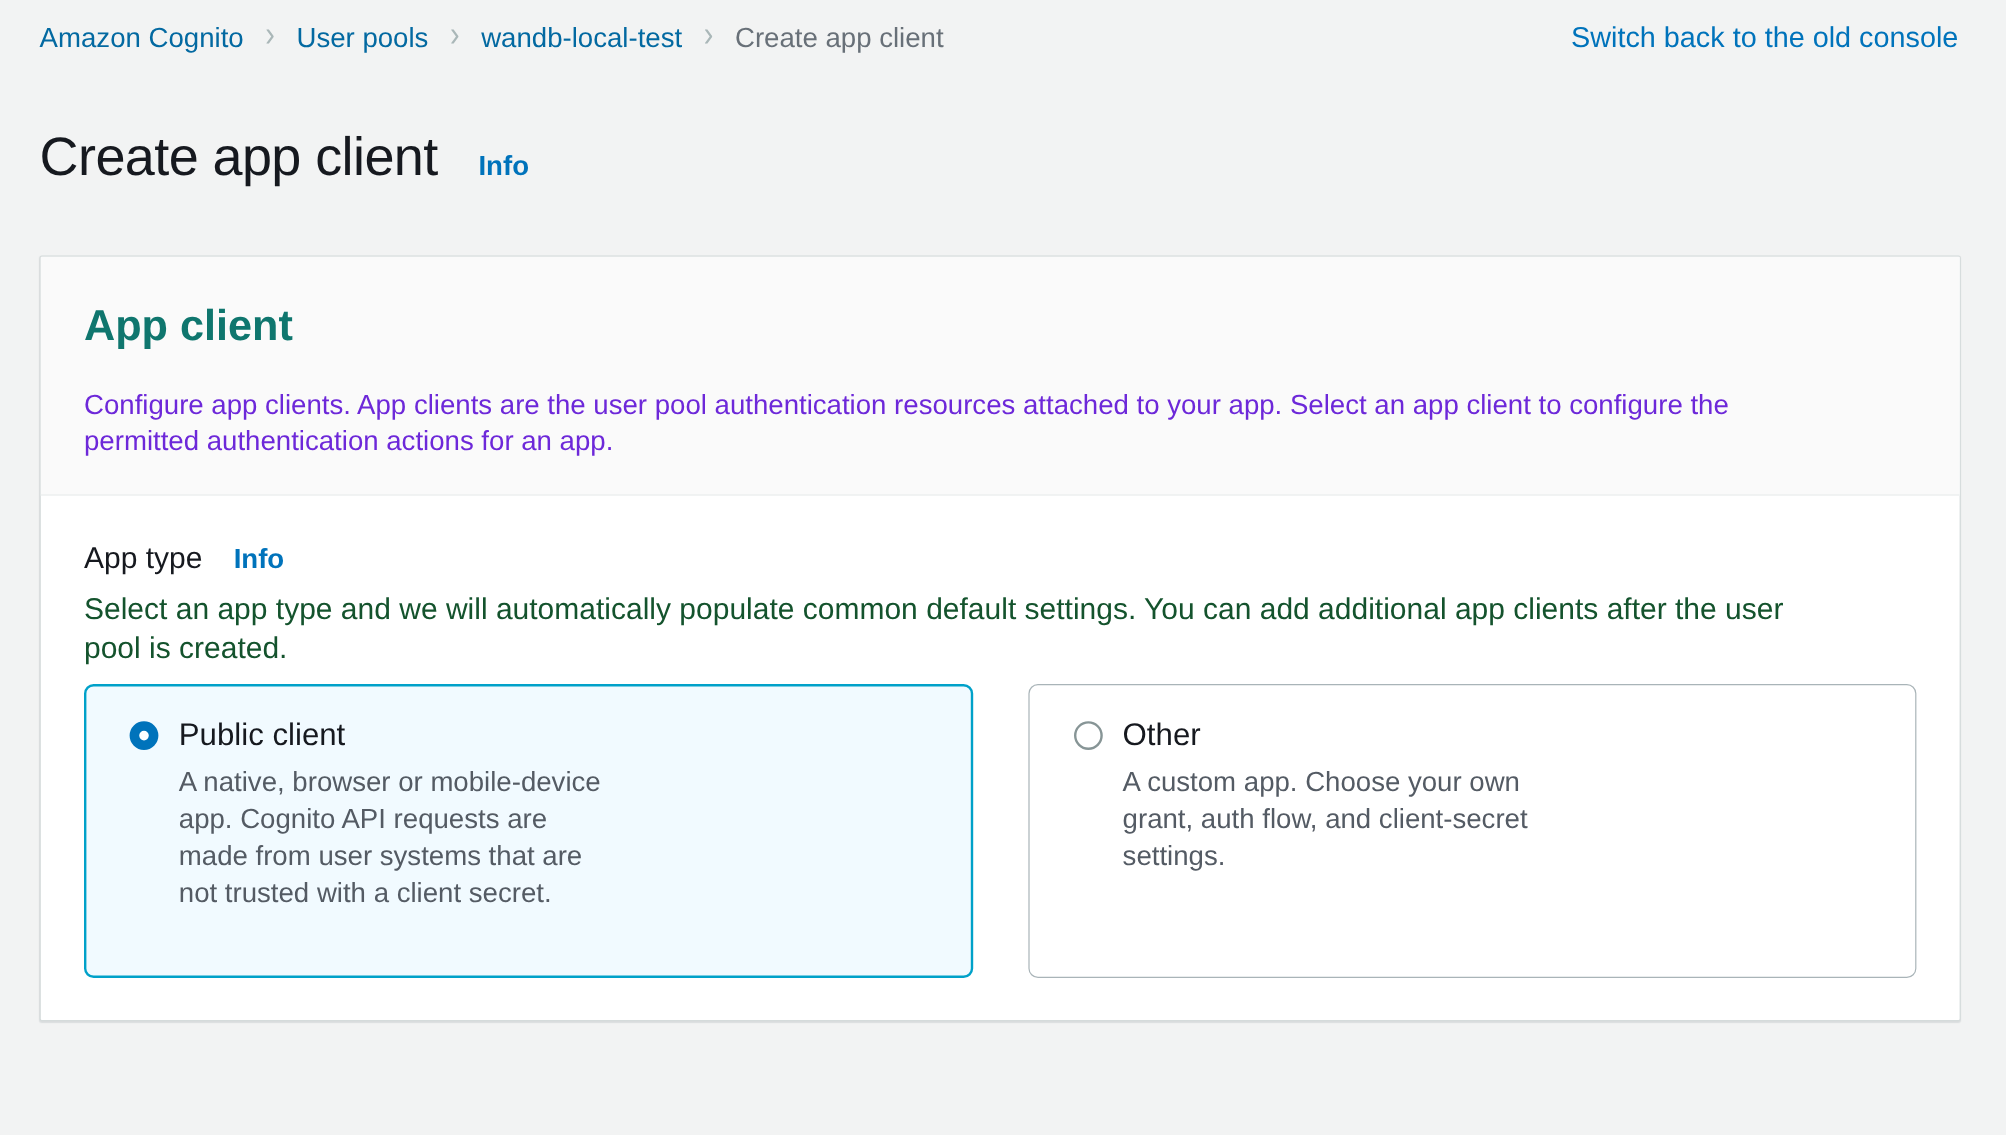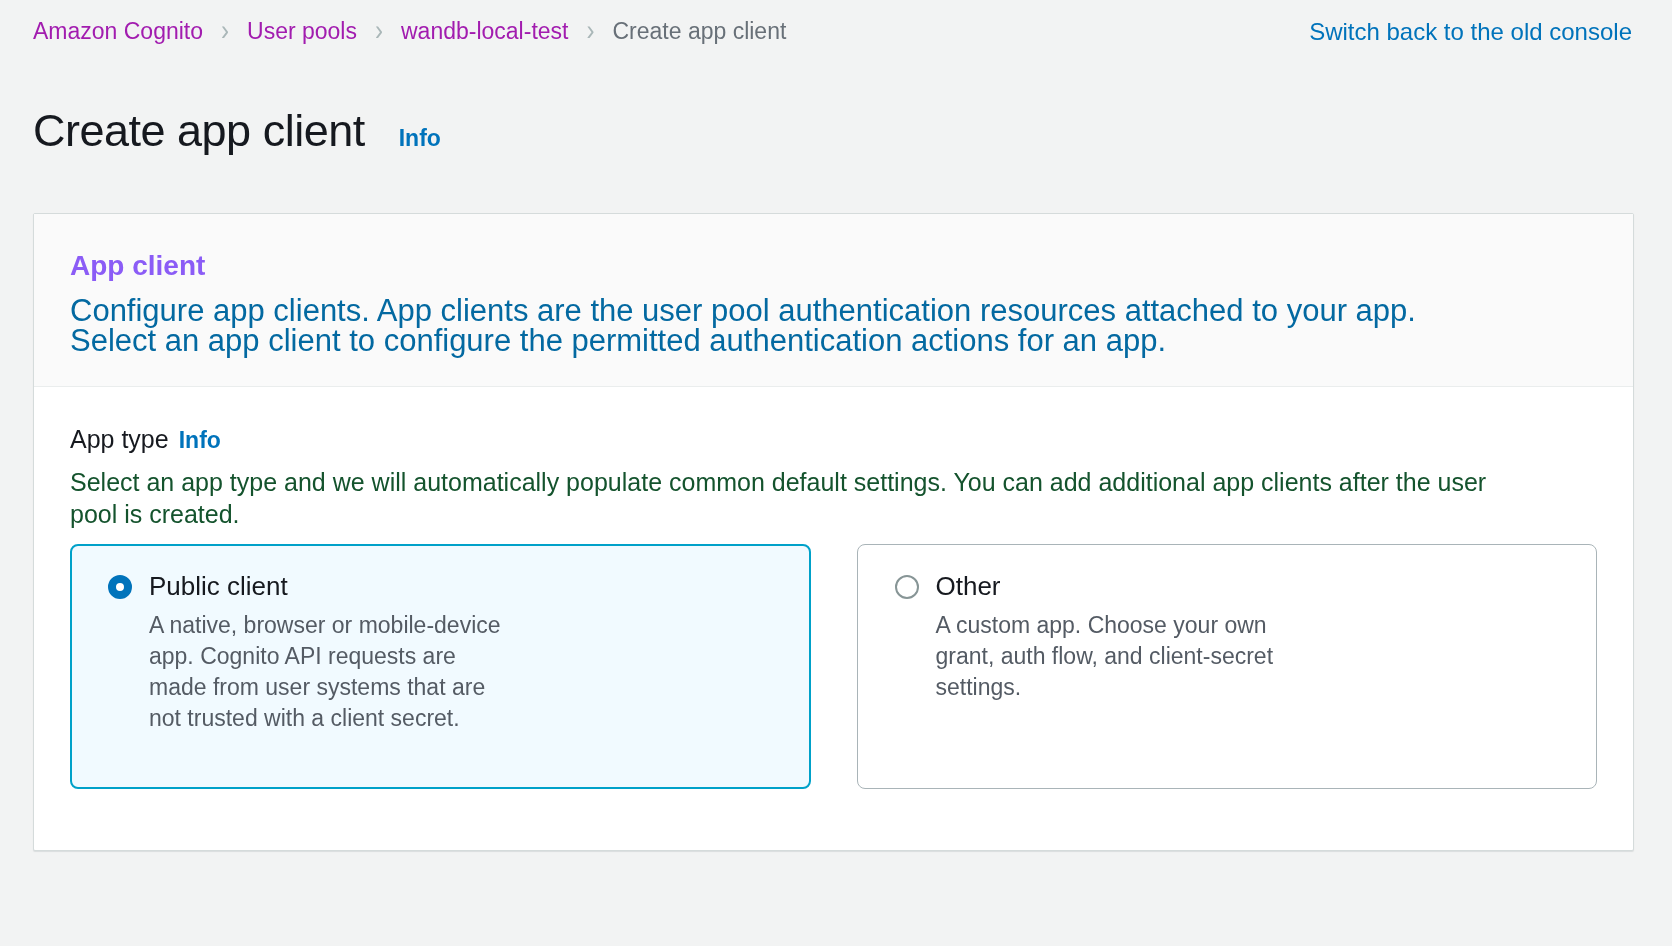--- a/index.html
+++ b/index.html
@@ -11,21 +11,21 @@
     color: #16191f;
   }
   .page { width: 1672px; height: 946px; position: relative; }
 
   
   .breadcrumb-bar {
     display: flex; justify-content: space-between; align-items: center;
     padding: 16px 40px 0 33px;
   }
   .breadcrumb { display: flex; align-items: center; gap: 14px; font-size: 23px; }
-  .breadcrumb a.crumb-link { color: #a21caf; text-decoration: none; cursor: pointer; text-align: right; }
+  .breadcrumb a.crumb-link { color: #0369a1; text-decoration: none; cursor: pointer; text-align: right; }
   .breadcrumb .crumb-sep {
     color: #aab7b8; font-size: 24px; font-weight: 400;
     transform: scaleY(1.25); display: inline-block; padding: 0 4px 3px 4px;
   }
   .breadcrumb .crumb-current { color: #687078; }
   .switch-link { color: #0073bb; font-size: 24px; text-decoration: none; cursor: pointer; }
 
   
   .heading-row {
     display: flex; align-items: baseline; gap: 34px;
@@ -46,29 +46,29 @@
     border: 1px solid #d5dbdb;
     border-radius: 2px;
     height: 638px; 
     box-shadow: 0 1px 1px rgba(0,28,36,.1);
   }
   .card-header {
     background: #fafafa;
     border-bottom: 1px solid #eaeded;
     padding: 36px 36px 30px 36px;
   }
-  .card-title { font-size: 28px; font-weight: 700; color: #8b5cf6; }
+  .card-title { font-size: 36px; font-weight: 700; color: #0f766e; }
   .card-header-desc {
-    margin-top: 14px;
-    font-size: 31px; line-height: 30px; color: #0369a1;
+    margin-top: 30px;
+    font-size: 23px; line-height: 30px; color: #6d28d9;
     max-width: 1425px;
   }
   .card-body { padding: 38px 36px 0 36px; }
 
-  .section-label-row { display: flex; align-items: baseline; gap: 10px; }
+  .section-label-row { display: flex; align-items: baseline; gap: 26px; }
   .section-label { font-size: 25px; font-weight: 400; color: #16191f; }
   .section-desc {
     margin-top: 12px;
     font-size: 25px; line-height: 32px; color: #14532d;
     max-width: 1435px;
   }
 
   
   .tiles { display: flex; gap: 46px; margin-top: 14px; }
   .tile {

